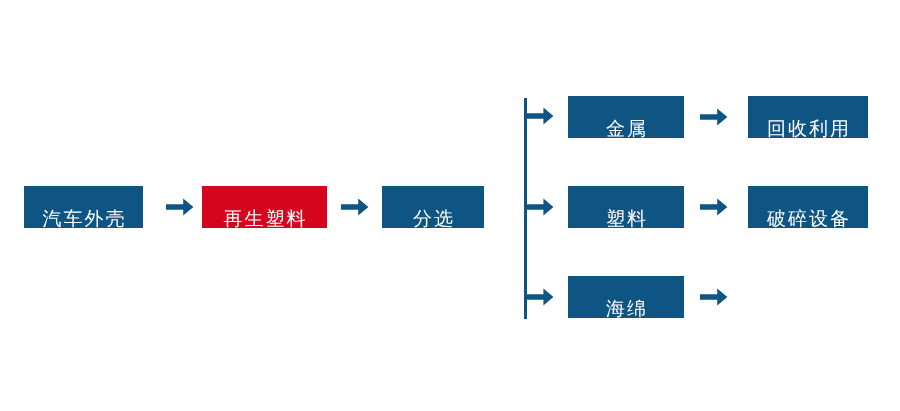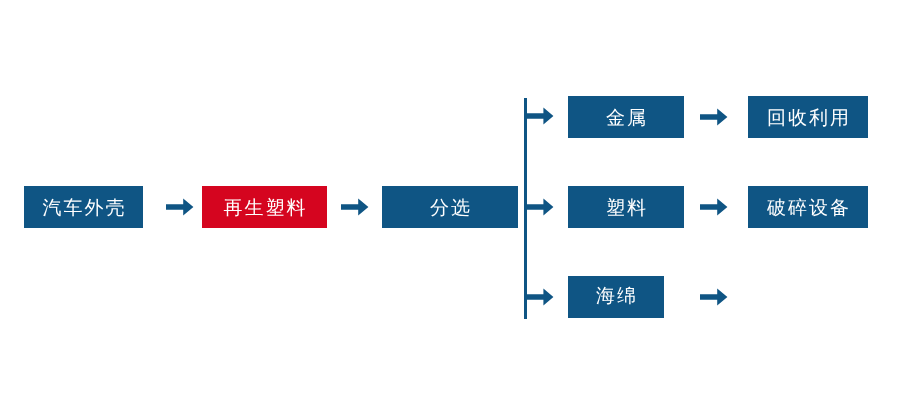--- a/index.html
+++ b/index.html
@@ -14,21 +14,21 @@
   #canvas {
     position: relative;
     width: 900px;
     height: 411px;
     background: #ffffff;
     overflow: hidden;
   }
   .node {
     position: absolute;
     display: flex;
-    align-items: center;
+    align-items: flex-end;
     justify-content: center;
     color: #ffffff;
     font-size: 19px;
     letter-spacing: 2px;
     line-height: 1;
     white-space: nowrap;
     box-sizing: border-box;
     padding-left: 2px;
   }
   .node.blue   { background: #0F5584; }
@@ -66,21 +66,21 @@
   <div class="node red" style="left:202px; top:186px; width:125px; height:42px;">
     <span>再生塑料</span>
   </div>
 
   <div class="arrow" style="left:341px; top:196px; width:28px; height:22px;">
     <svg width="28" height="22" viewBox="0 0 28 22" aria-hidden="true">
       <path d="M0 8.2 H17.2 V2.4 L27.4 11 L17.2 19.6 V13.8 H0 Z" fill="#0F5584"></path>
     </svg>
   </div>
 
-  <div class="node blue" style="left:382px; top:186px; width:136px; height:42px;">
+  <div class="node blue" style="left:382px; top:186px; width:102px; height:42px;">
     <span>分选</span>
   </div>
 
   <div class="trunk" style="left:524px; top:98px; width:3px; height:221px;"></div>
 
   <div class="arrow" style="left:526px; top:106px; width:28px; height:20px;">
     <svg width="28" height="20" viewBox="0 0 28 20" aria-hidden="true">
       <path d="M0 7.2 H17.4 V1.6 L27.4 10 L17.4 18.4 V12.8 H0 Z" fill="#0F5584"></path>
     </svg>
   </div>
@@ -118,21 +118,21 @@
   <div class="arrow" style="left:700px; top:196px; width:28px; height:22px;">
     <svg width="28" height="22" viewBox="0 0 28 22" aria-hidden="true">
       <path d="M0 8.2 H17.2 V2.4 L27.4 11 L17.2 19.6 V13.8 H0 Z" fill="#0F5584"></path>
     </svg>
   </div>
 
   <div class="node blue" style="left:748px; top:186px; width:120px; height:42px;">
     <span>破碎设备</span>
   </div>
 
-  <div class="node blue" style="left:568px; top:276px; width:96px; height:42px;font-family:Liberation Mono, monospace;">
+  <div class="node blue" style="left:568px; top:276px; width:116px; height:42px;">
     <span>海绵</span>
   </div>
 
   <div class="arrow" style="left:700px; top:286px; width:28px; height:22px;">
     <svg width="28" height="22" viewBox="0 0 28 22" aria-hidden="true">
       <path d="M0 8.2 H17.2 V2.4 L27.4 11 L17.2 19.6 V13.8 H0 Z" fill="#0F5584"></path>
     </svg>
   </div>
 
 

